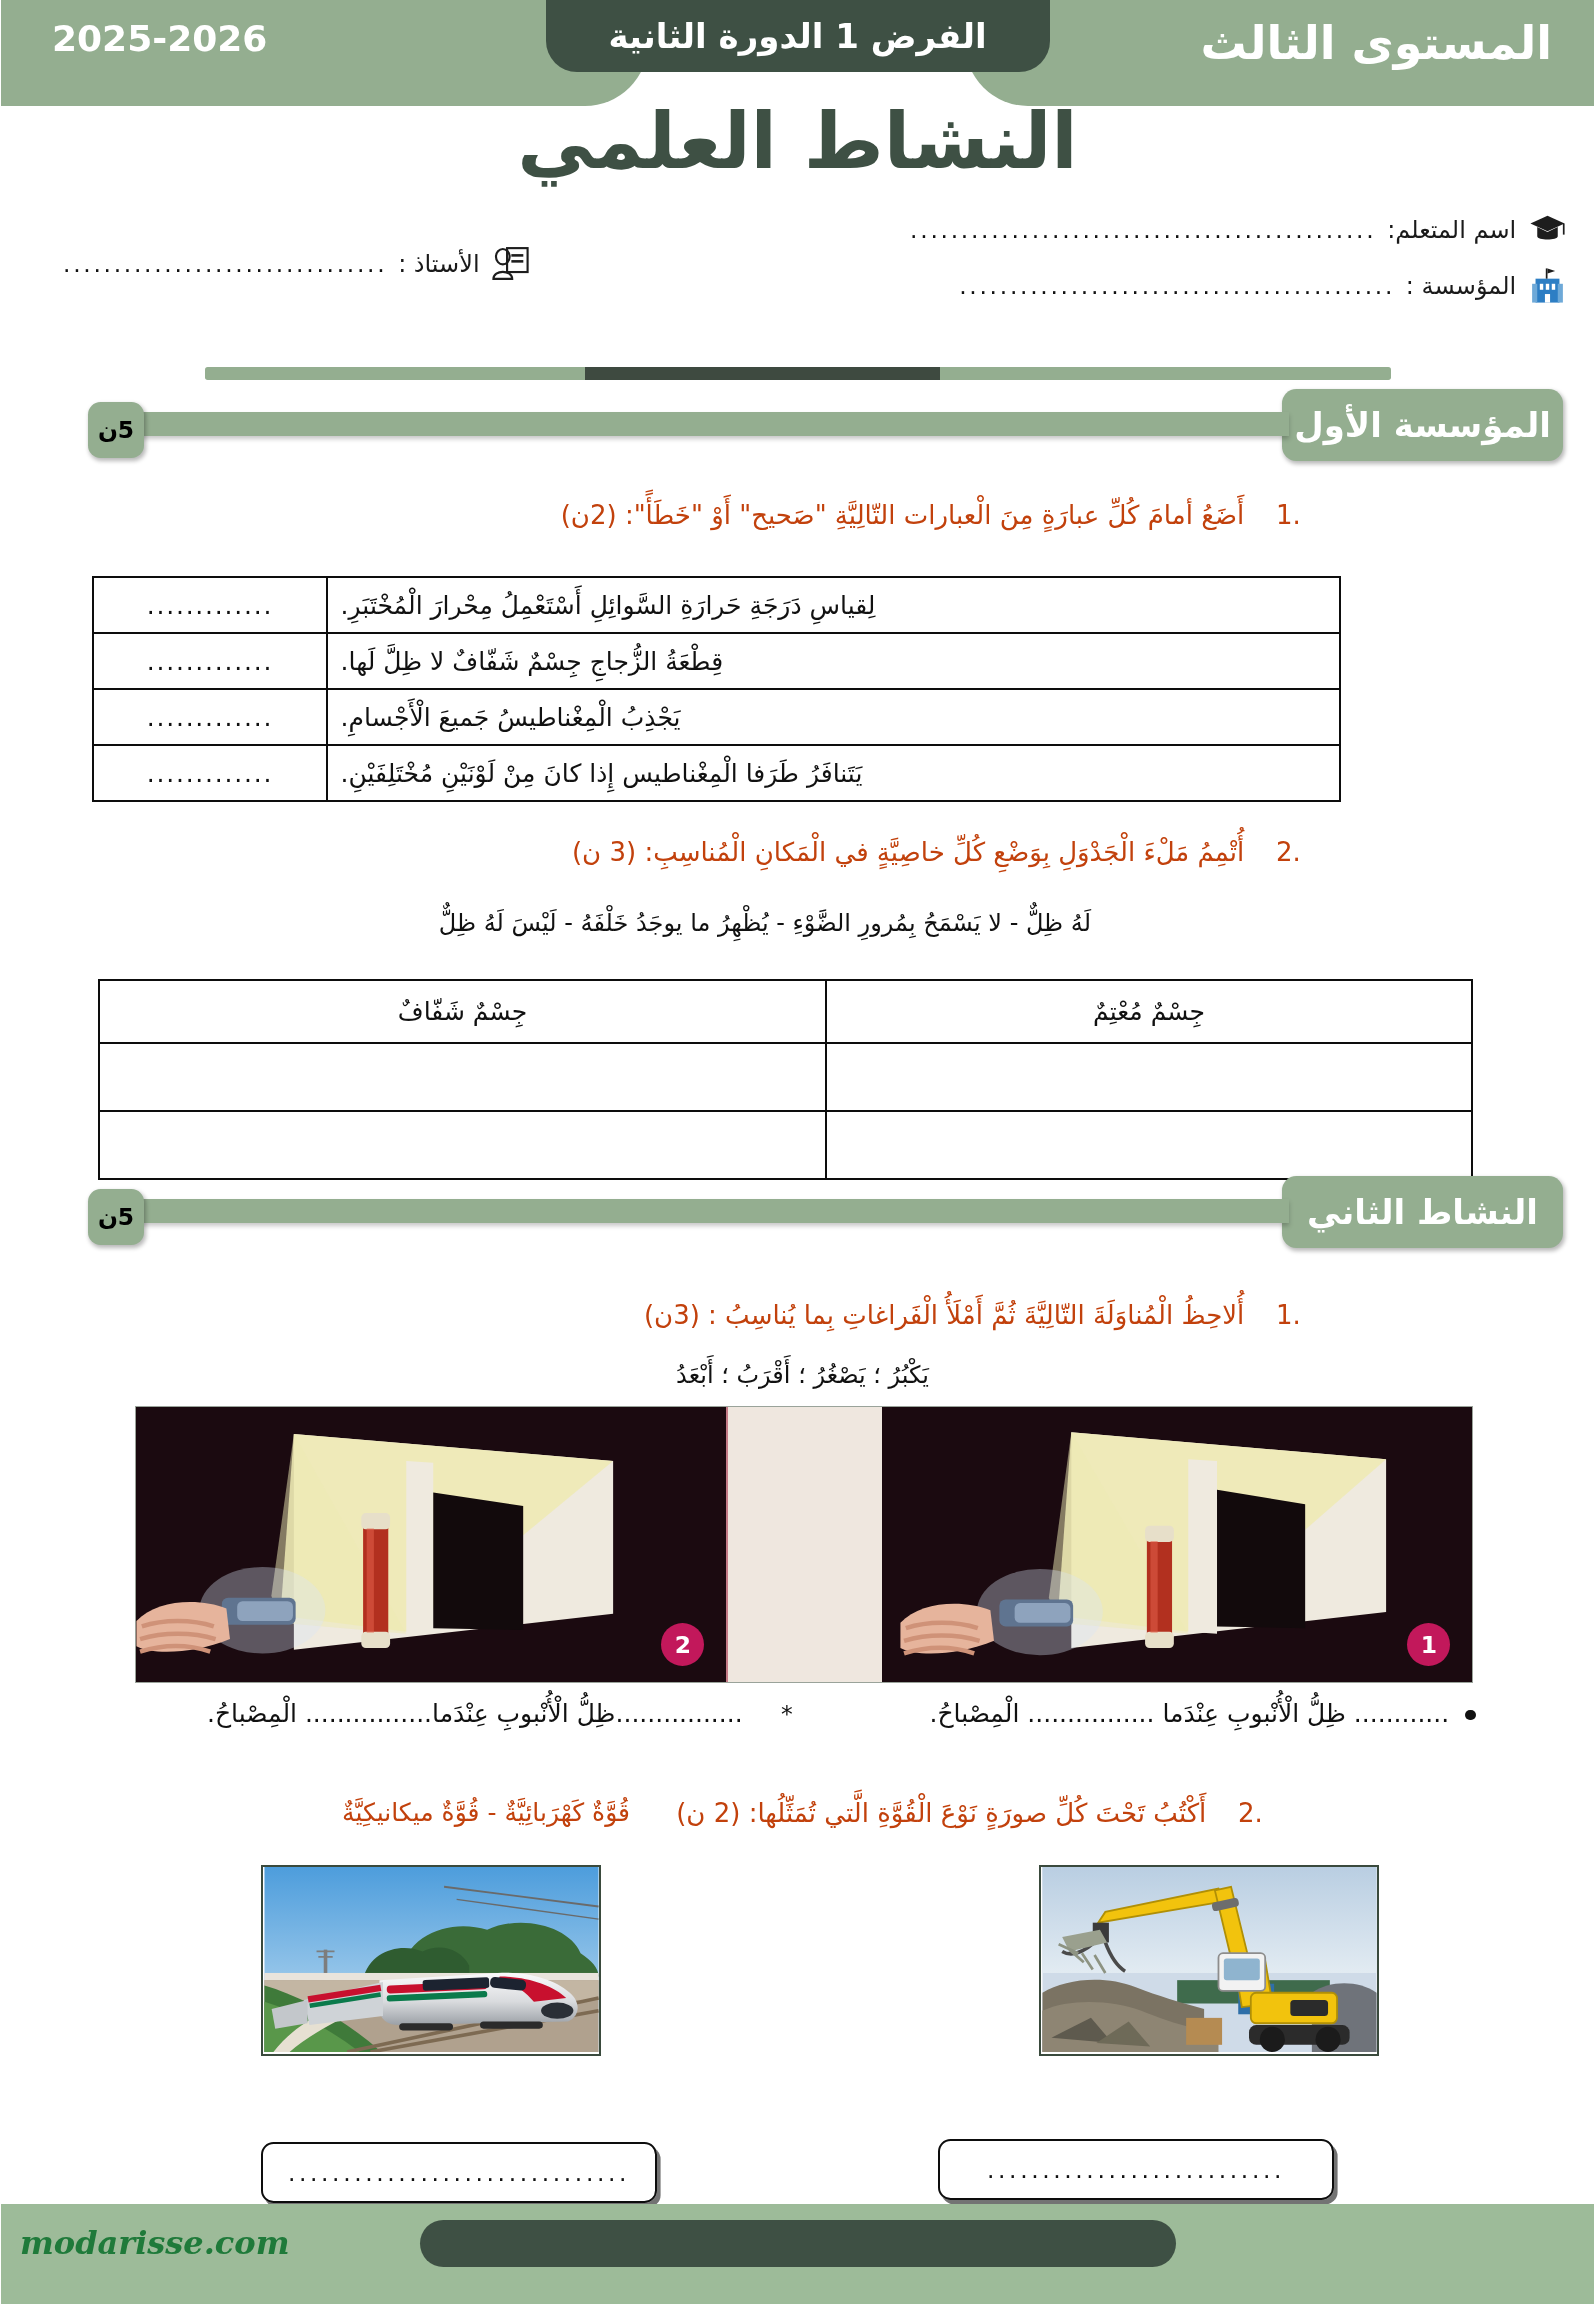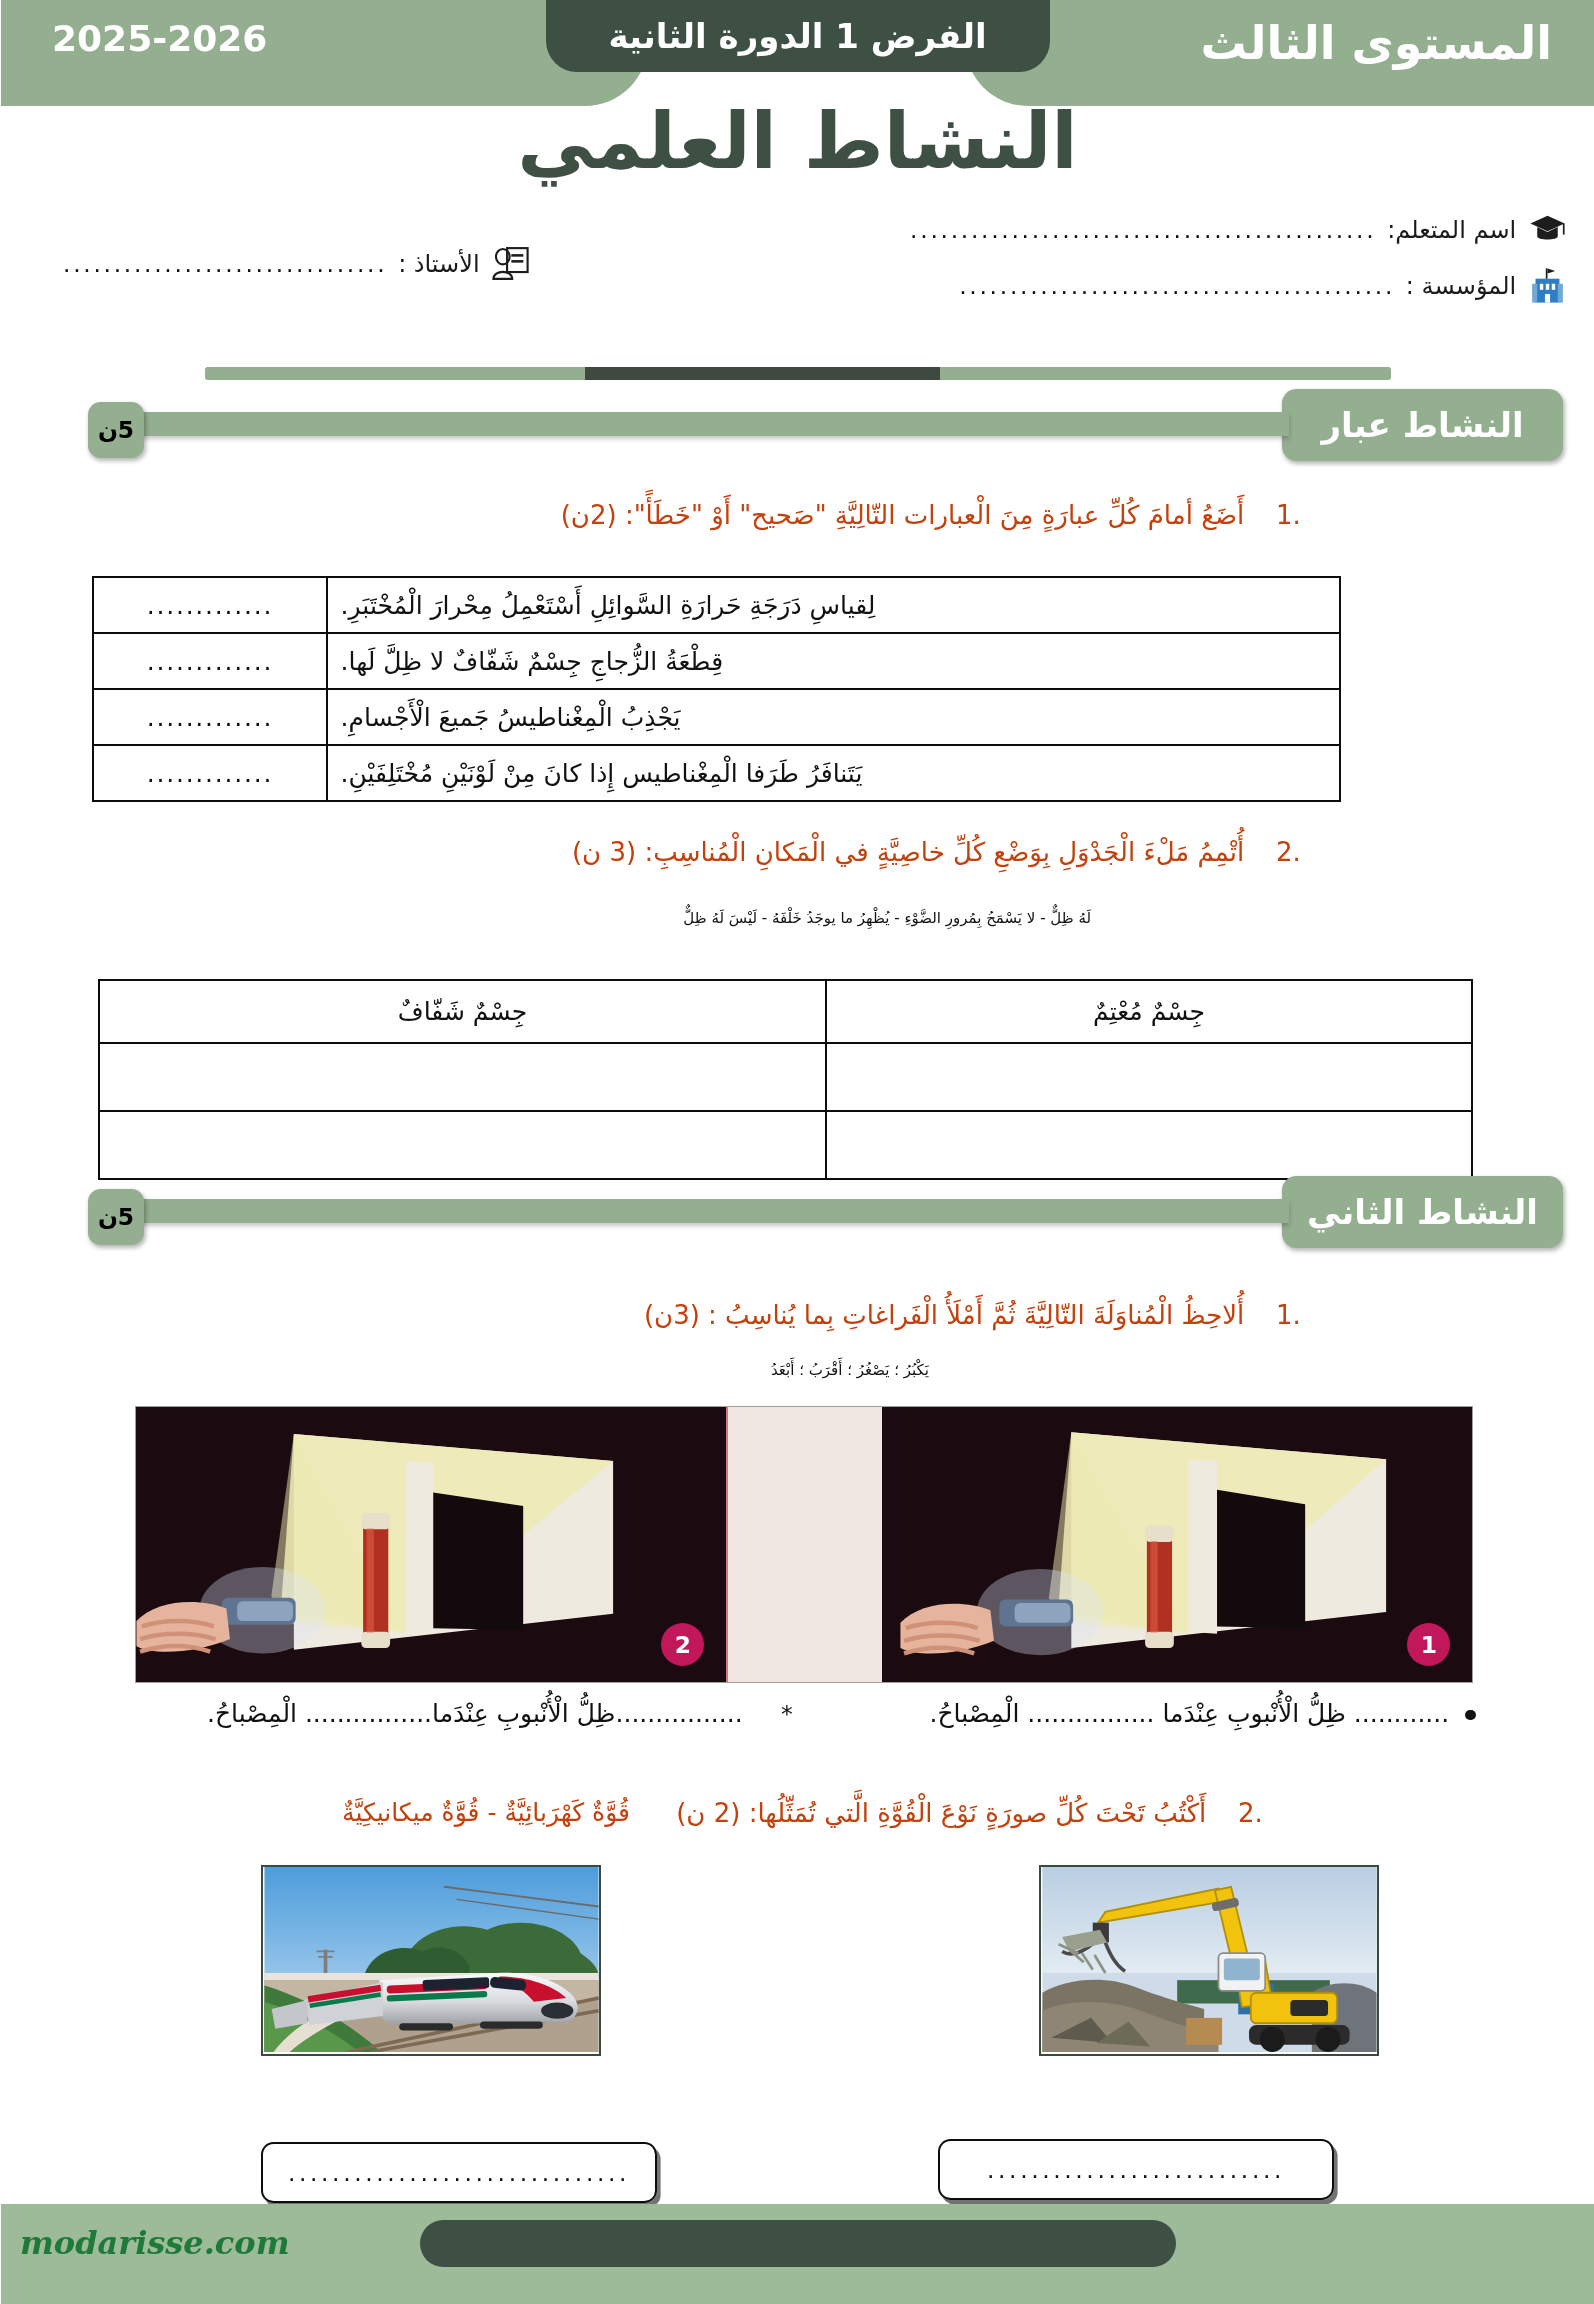--- a/index.html
+++ b/index.html
@@ -95,21 +95,21 @@
   .q {
     position: absolute; direction: rtl; text-align: right;
     font-size: 26px; color: #c2410c; font-family: "DejaVu Sans", sans-serif;
     white-space: nowrap;
   }
   .q .num { display:inline-block; min-width: 40px; direction: ltr; text-align: left; }
   .q .txt { margin-right: 23.4px; }
 
   .wordbank {
     position: absolute; direction: rtl; text-align: center;
-    font-size: 15px; color: #111; white-space: nowrap;
+    font-size: 24px; color: #111; white-space: nowrap;
   }
 
   
   table.grid { position: absolute; border-collapse: collapse; direction: rtl; }
   table.grid td {
     border: 2.7px solid #0d0d0d; padding: 7.2px 12.6px;
     font-size: 25px; color: #111; vertical-align: middle;
   }
   .tbl1 { top: 576px; right: 254px; width: 1249px; }
   .tbl1 td.stmt { text-align: left; height: 56px; padding-right: 16px; }
@@ -232,21 +232,21 @@
     <span class="dots">................................</span>
   </div>
 
   <div class="rule-wrap">
     <div class="r1"></div>
     <div class="r2"></div>
   </div>
 
   <div class="sec" style="top:389px;">
     <div class="pill">
-      <span>النشاط عبار</span>
+      <span>المؤسسة الأول</span>
     </div>
     <div class="bar"></div>
     <div class="mark">
       <span>5ن</span>
     </div>
   </div>
 
   <div class="q" style="top:500px; right:279px;">
     <span class="num">1.</span>
     <span class="txt">أَضَعُ أمامَ كُلِّ عبارَةٍ مِنَ الْعبارات التّالِيَّةِ "صَحيح" أَوْ "خَطَأً": (2ن)</span>

